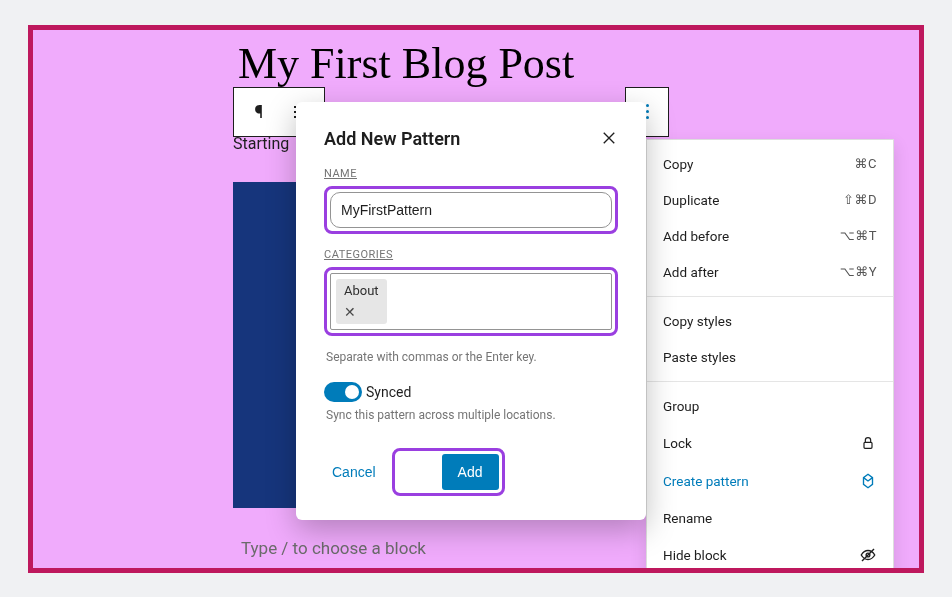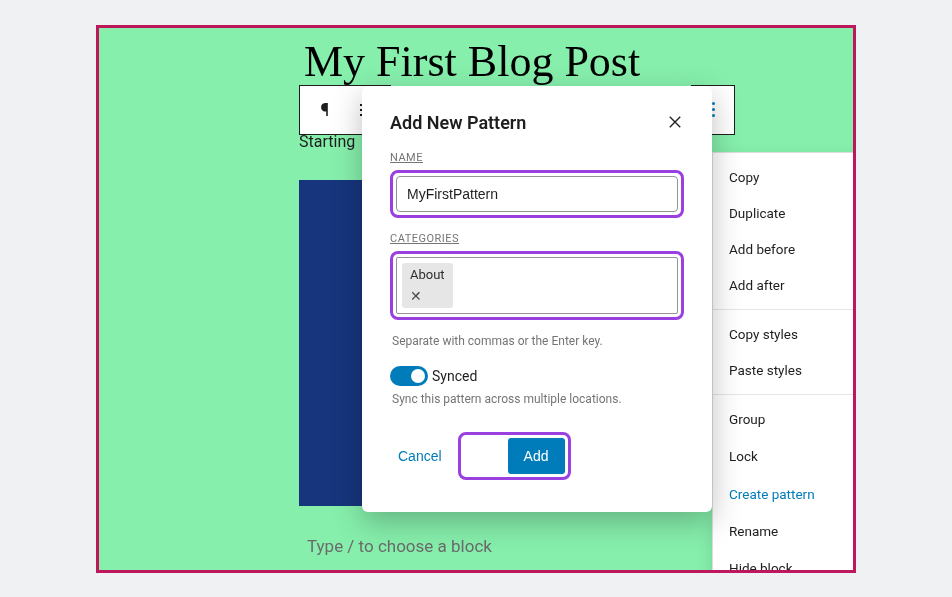--- a/index.html
+++ b/index.html
@@ -8,26 +8,26 @@
     background: #f0f1f3;
     width: 952px;
     height: 597px;
     overflow: hidden;
     position: relative;
     display: flex;
     align-items: center;
     justify-content: center;
   }
   .frame {
-    width: 760px;
+    width: 896px;
     height: 548px;
-    background: #86efac;
+    background: #f0abfc;
     position: relative;
     overflow: hidden;
-    border: 3px solid #be185d;
+    border: 5px solid #be185d;
   }
   .post-title {
     position: absolute;
     top: 8px;
     left: 205px;
     font-family: Georgia, "Times New Roman", serif;
     font-size: 44px;
     color: #000;
     font-weight: 400;
   }
@@ -106,21 +106,21 @@
     position: absolute;
     top: 508px;
     left: 208px;
     font-size: 17px;
     color: #6b6b6b;
   }
 
   
   .context-menu {
     position: absolute;
-    top: 124px;
+    top: 109px;
     left: 613px;
     width: 248px;
     background: #fff;
     border: 1px solid #ddd;
     box-shadow: 0 6px 16px rgba(0,0,0,.12);
     font-size: 13.5px;
     color: #1e1e1e;
   }
   .context-menu .group { padding: 6px 0; border-bottom: 1px solid #e5e5e5; }
   .context-menu .group:last-child { border-bottom: none; }
@@ -131,27 +131,27 @@
     padding: 10px 16px;
     cursor: default;
   }
   .menu-item .sc { color: #555; font-size: 13px; letter-spacing: 0.5px; }
   .menu-item.active { color: #007cba; }
   .menu-icon { width: 18px; height: 18px; display: flex; align-items: center; justify-content: center; }
 
   
   .modal {
     position: absolute;
-    top: 58px;
+    top: 72px;
     left: 263px;
     width: 350px;
     background: #fff;
     border-radius: 6px;
     box-shadow: 0 10px 30px rgba(0,0,0,.25);
-    padding: 26px 28px 32px 28px;
+    padding: 26px 28px 24px 28px;
   }
   .modal-header { display: flex; justify-content: space-between; align-items: center; margin-bottom: 18px; }
   .modal-title { font-size: 18px; font-weight: 600; color: #1e1e1e; }
   .close { font-size: 20px; color: #1e1e1e; cursor: pointer; line-height: 1; }
   .field-label {
     font-size: 11px;
     letter-spacing: 0.5px;
     color: #757575;
     text-transform: uppercase;
     margin-bottom: 6px;
@@ -159,21 +159,21 @@
   }
   .input-wrap {
     border: 3px solid #9a3fe0;
     border-radius: 8px;
     padding: 3px;
     margin-bottom: 14px;
   }
   .text-input {
     width: 100%;
     border: 1px solid #949494;
-    border-radius: 4px;
+    border-radius: 10px;
     height: 36px;
     padding: 0 10px;
     font-size: 14px;
     color: #1e1e1e;
     outline: none;
   }
   .cat-input {
     width: 100%;
     border: 1px solid #949494;
     border-radius: 2px;

